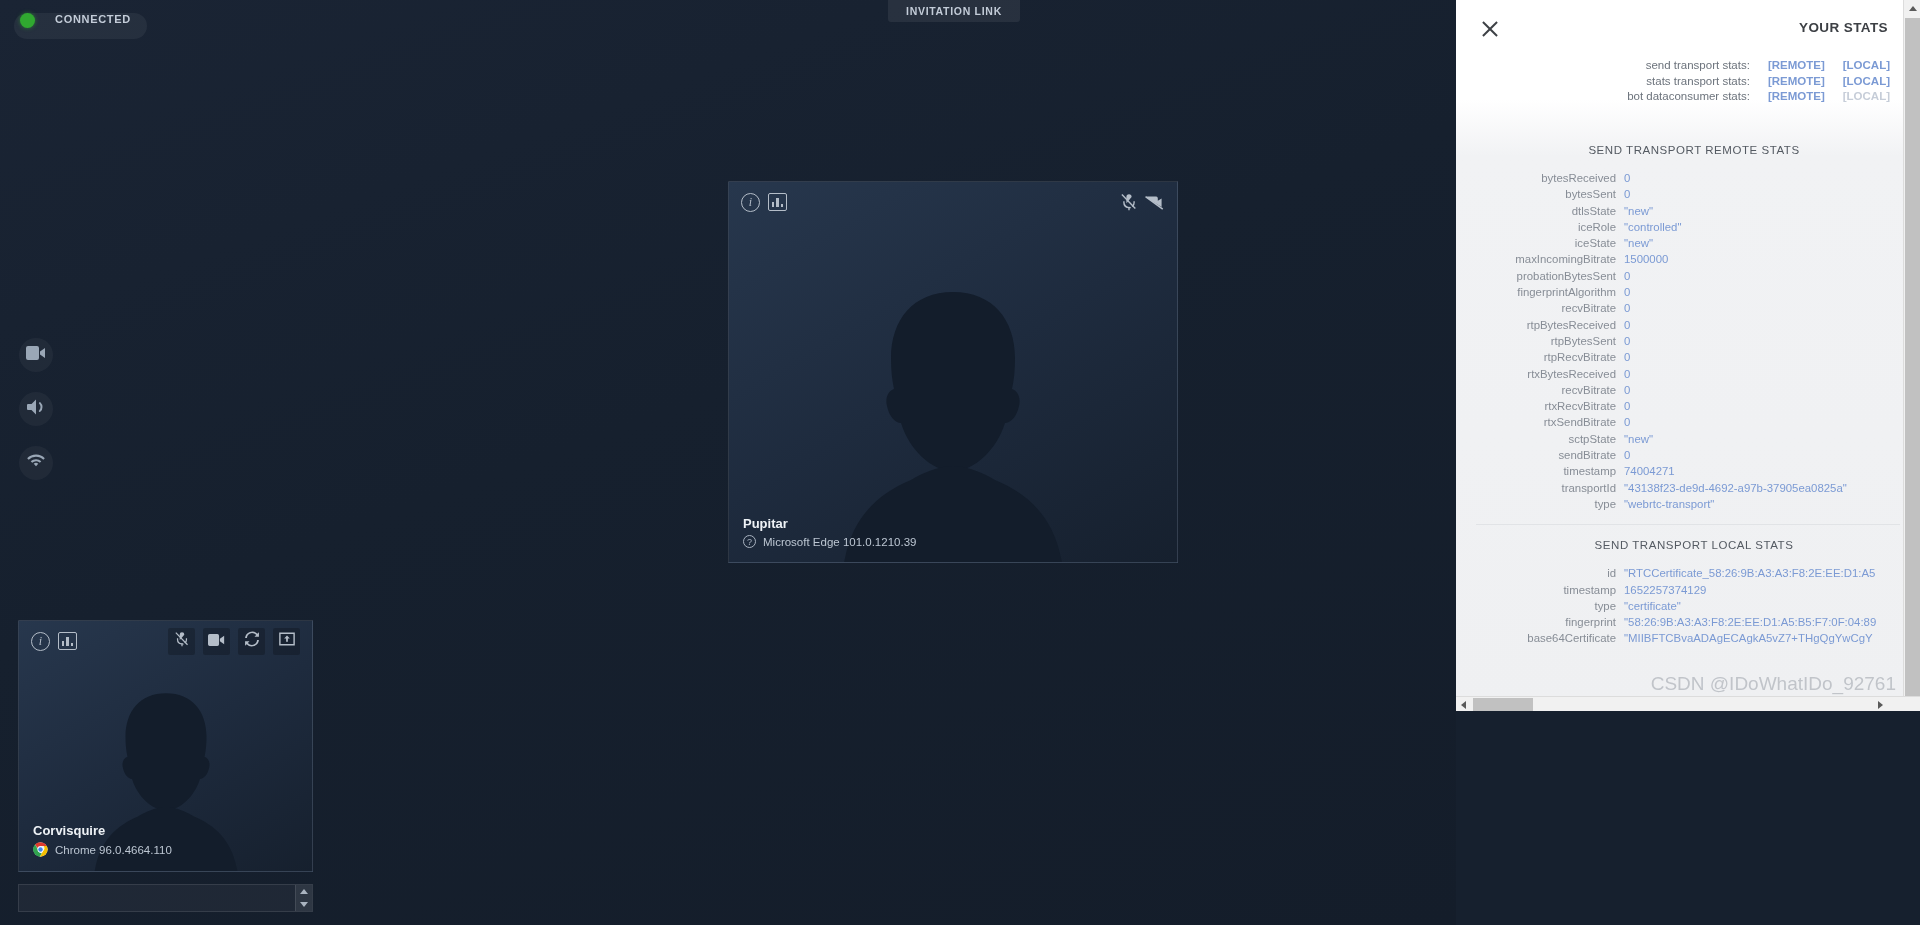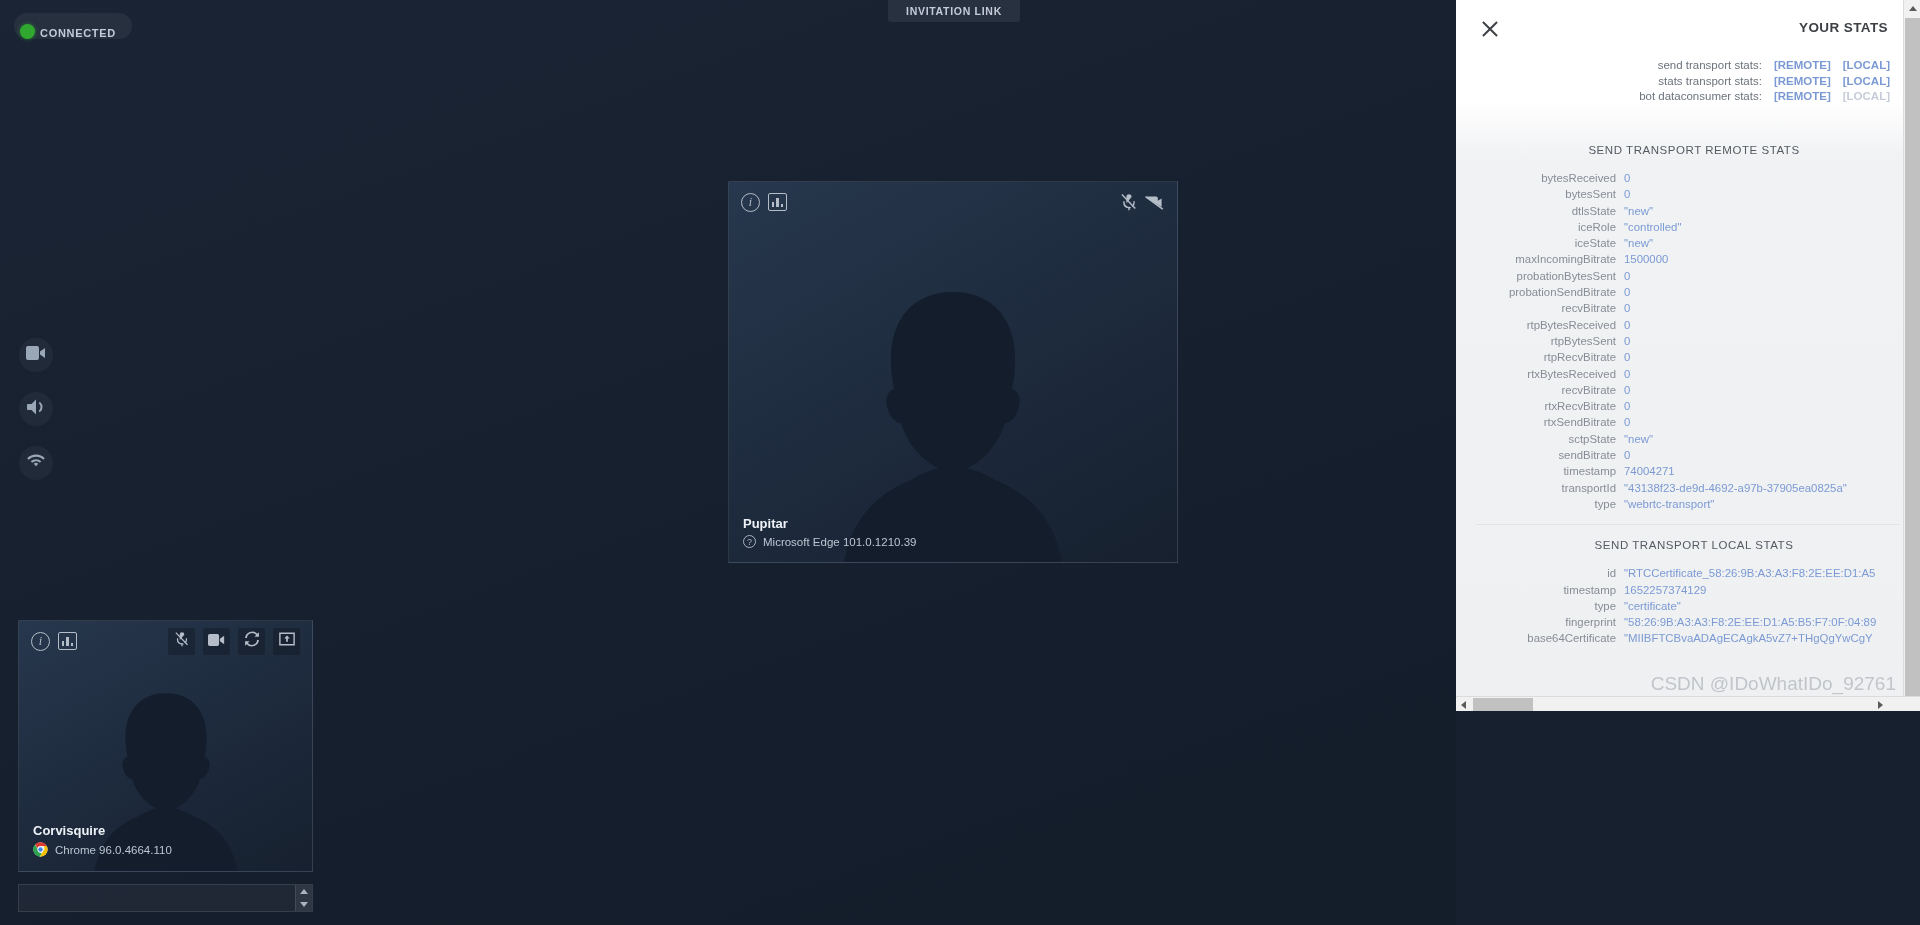--- a/index.html
+++ b/index.html
@@ -15,21 +15,21 @@
   
   .room {
     position: absolute; left: 0; top: 0;
     width: 1456px; height: 925px;
     background: linear-gradient(160deg, #1a2434 0%, #16202e 45%, #141d2a 100%);
     overflow: hidden;
   }
 
   .connected-badge {
     position: absolute; left: 14px; top: 13px;
-    display: flex; align-items: flex-end; gap: 5px;
+    display: flex; align-items: flex-start; gap: 20px;
     height: 26px; padding: 0 16px 0 6px;
     border-radius: 13px;
     background: rgba(255,255,255,0.055);
   }
   .connected-dot {
     width: 15px; height: 15px; border-radius: 50%;
     background: #30a830;
     box-shadow: 0 0 4px rgba(48,168,48,0.6);
   }
   .connected-text {
@@ -165,21 +165,21 @@
   .close-x::before { transform: rotate(45deg); }
   .close-x::after  { transform: rotate(-45deg); }
   .panel-title {
     position: absolute; right: 32px; top: 20px;
     font-size: 13.5px; font-weight: bold; letter-spacing: .4px; color: #3d4045;
   }
 
   .link-rows { position: absolute; right: 30px; top: 58px; text-align: right; }
   .link-row { font-size: 11.5px; color: #6c737c; line-height: 15.6px; white-space: nowrap; }
   .link-row .lbl { color: #6c737c; }
-  .link-row a { color: #7b9ad4; text-decoration: none; font-weight: bold; cursor: pointer; margin-left: 12px; }
+  .link-row a { color: #7b9ad4; text-decoration: none; font-weight: bold; cursor: pointer; margin-left: 18px; }
   .link-row a.disabled { color: #c6cdd8; cursor: default; }
 
   .section { margin-top: 4px; }
   .section-title {
     text-align: center; font-size: 11.5px; letter-spacing: .55px;
     color: #545a62; padding: 10px 0 14px 0; margin-left: 12px;
   }
   .kv-table { width: 100%; border-collapse: collapse; }
   .kv-table td { font-size: 11.4px; line-height: 16.3px; padding: 0; vertical-align: top; }
   .kv-key {
@@ -445,21 +445,21 @@
               </tr>
               <tr>
                 <td class="kv-key">maxIncomingBitrate</td>
                 <td class="kv-val">1500000</td>
               </tr>
               <tr>
                 <td class="kv-key">probationBytesSent</td>
                 <td class="kv-val">0</td>
               </tr>
               <tr>
-                <td class="kv-key">probationSendBitrate</td>
+                <td class="kv-key">fingerprintAlgorithm</td>
                 <td class="kv-val">0</td>
               </tr>
               <tr>
                 <td class="kv-key">recvBitrate</td>
                 <td class="kv-val">0</td>
               </tr>
               <tr>
                 <td class="kv-key">rtpBytesReceived</td>
                 <td class="kv-val">0</td>
               </tr>

